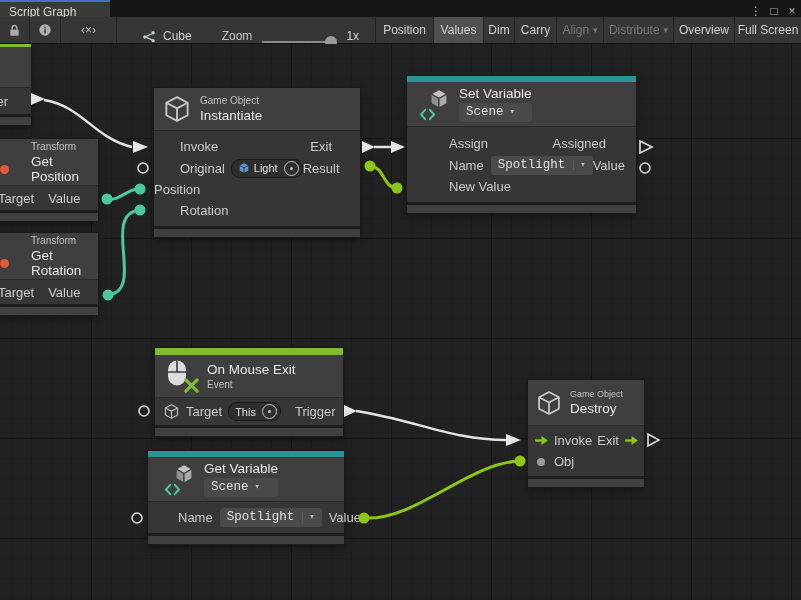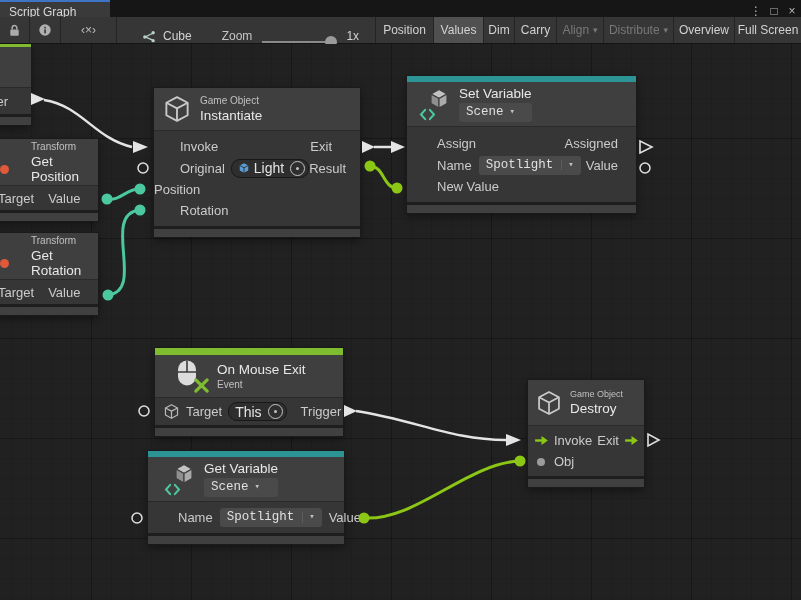--- a/index.html
+++ b/index.html
@@ -51,21 +51,21 @@
   .n-footer{height:8px;background:#404040;border-top:3px solid #1e1e1e;}
   .spread{justify-content:space-between;}
   .ic{display:inline-flex;align-items:center;justify-content:center;flex:0 0 auto;}
 
   
   .dd{display:inline-flex;align-items:center;background:#4a4a4a;border-radius:3px;
       padding:2px 7px;color:#e0e0e0;font-size:12.5px;line-height:1.2;cursor:default;font-family:Liberation Mono, monospace;}
   .dd .dd-caret{font-size:9px;color:#c2c2c2;margin-left:6px;}
   .dd .dd-caret.split{border-left:1px solid #5c5c5c;padding-left:6px;margin-left:8px;}
   .objfield{display:inline-flex;align-items:center;background:#2e2e2e;border:1px solid #181818;
-      border-radius:9px;padding:0 3px 0 6px;height:17px;color:#e4e4e4;font-size:14px;gap:4px;}
+      border-radius:9px;padding:0 3px 0 6px;height:17px;color:#e4e4e4;font-size:11px;gap:4px;}
   .picker{display:inline-flex;align-items:center;justify-content:center;width:13px;height:13px;
       border:1px solid #c4c4c4;border-radius:50%;margin-left:2px;}
   .picker i{width:3px;height:3px;border-radius:50%;background:#c4c4c4;}
 
   .tdot{width:9px;height:9px;border-radius:50%;background:var(--transform-orange,#e0593a);flex:0 0 auto;}
   .objdot{width:8px;height:8px;border-radius:50%;background:#9b9b9b;flex:0 0 auto;}
 </style>
 </head>
 <body>
 
@@ -251,21 +251,21 @@
             </svg>
         </span>
         <div class="n-titles" style="margin-left:8px">
           <div class="n-title">Set Variable</div>
           <span class="dd">
             <span>Scene</span>
             <span class="dd-caret">▾</span>
           </span>
         </div>
       </div>
-      <div class="n-body" style="padding:6px 0">
+      <div class="n-body" style="padding:6px 12px">
         <div class="n-row spread" style="height:21px;padding:0 18px 0 30px">
           <span>Assign</span>
           <span>Assigned</span>
         </div>
         <div class="n-row spread" style="height:22px;padding:0 18px 0 30px">
           <span style="display:inline-flex;align-items:center;gap:7px">
             <span>Name</span>
             <span class="dd">
               <span>Spotlight</span>
               <span class="dd-caret split">▾</span>
@@ -275,21 +275,21 @@
         </div>
         <div class="n-row" style="height:20px;padding-left:30px">
           <span>New Value</span>
         </div>
       </div>
       <div class="n-footer"></div>
     </div>
 
     <div class="node" style="left:155px;top:304px;width:188px">
       <div class="n-accent" style="height:7px;background:var(--event-green,#80bc30)"></div>
-      <div class="n-header" style="height:42px;padding-left:21px">
+      <div class="n-header" style="height:42px;padding-left:11px">
         <span class="ic" style="position:relative;width:34px;height:36px">
           <svg width="22" height="28" viewBox="0 0 22 28" style="position:absolute;left:0;top:1px">
               <rect x="2" y="1.5" width="18" height="25" rx="9" fill="#dcdcdc"></rect>
               <path d="M11 1.5 V13 M2 13 H20" stroke="#3b3b3b" stroke-width="1.6"></path>
             </svg>
           <svg width="17" height="17" viewBox="0 0 18 18" style="position:absolute;right:0;bottom:0" stroke="var(--event-green,#80bc30)" stroke-width="3.4" stroke-linecap="round">
               <path d="M3 3 L15 15 M15 3 L3 15"></path>
             </svg>
         </span>
         <div class="n-titles" style="margin-left:7px">

